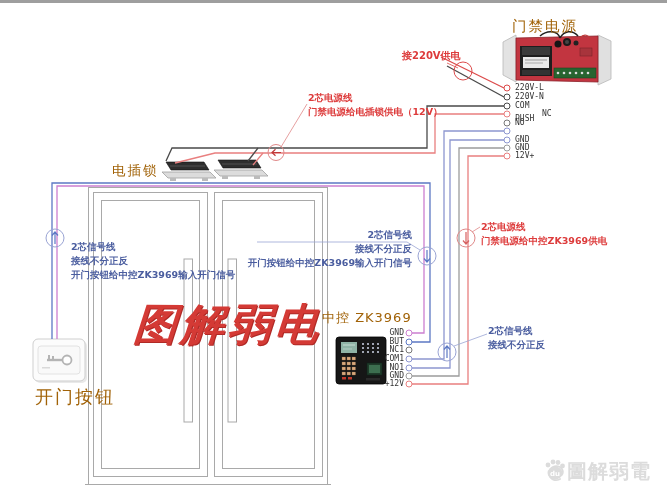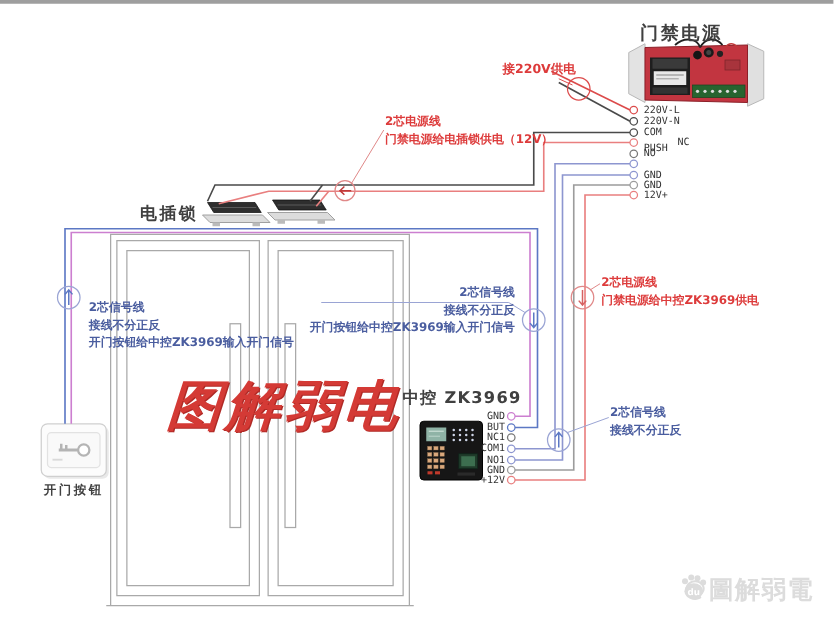--- a/index.html
+++ b/index.html
@@ -1,20 +1,20 @@
 <!DOCTYPE html>
 <html><head>
 <meta charset="utf-8">
 <style>
   html,body{margin:0;padding:0;background:#fff;}
   .canvas{position:relative;width:667px;height:500px;background:#ffffff;overflow:hidden;
           font-family:"DejaVu Sans","Liberation Sans",sans-serif;}
   .topbar{position:absolute;left:0;top:0;width:667px;height:3px;background:#9e9e9e;}
   .abs{position:absolute;}
-  .devtitle{color:#404040;font-weight:700;letter-spacing:2px;}
+  .devtitle{color:#a16207;font-weight:400;letter-spacing:2px;}
   .term{position:absolute;font-family:"DejaVu Sans Mono","Liberation Mono",monospace;
         font-size:8px;line-height:10px;color:#333;white-space:nowrap;}
   .ann{position:absolute;font-size:9.5px;font-weight:600;line-height:14px;white-space:nowrap;}
   .ann span{display:block;white-space:nowrap;}
   .ann.red{color:#dd3b3b;}
   .ann.blue{color:#4a5d9f;}
   .ann.right{text-align:right;}
   .wm-center{position:absolute;left:134px;top:296px;font-size:43px;font-weight:800;
              font-style:italic;color:#d43a35;letter-spacing:4px;transform:skewX(-4deg);
              text-shadow:1px 1px 0 #b02a26;white-space:nowrap;}
@@ -205,21 +205,21 @@
       <path d="M257,242 L407,242 L420,250" stroke="#9aa4d4"></path>
     </g>
   </svg>
 
   <div class="abs devtitle" style="left:512px;top:17px;font-size:14.5px;">门禁电源</div>
 
   <div class="abs devtitle" style="left:112px;top:162px;font-size:13.5px;">电插锁</div>
 
   <div class="abs devtitle" style="left:322px;top:309px;font-size:13px;letter-spacing:1px;">中控 ZK3969</div>
 
-  <div class="abs devtitle" style="left:35px;top:385px;font-size:10px;">开门按钮</div>
+  <div class="abs devtitle" style="left:35px;top:385px;font-size:18px;">开门按钮</div>
 
   <div class="term" style="left:515px;top:83px;">220V-L</div>
   <div class="term" style="left:515px;top:92px;">220V-N</div>
   <div class="term" style="left:515px;top:101px;">COM</div>
   <div class="term" style="left:542px;top:109px;">NC</div>
   <div class="term" style="left:515px;top:118px;">NO</div>
   <div class="term" style="left:515px;top:114px;">PUSH</div>
   <div class="term" style="left:515px;top:135px;">GND</div>
   <div class="term" style="left:515px;top:143px;">GND</div>
   <div class="term" style="left:515px;top:151px;">12V+</div>

